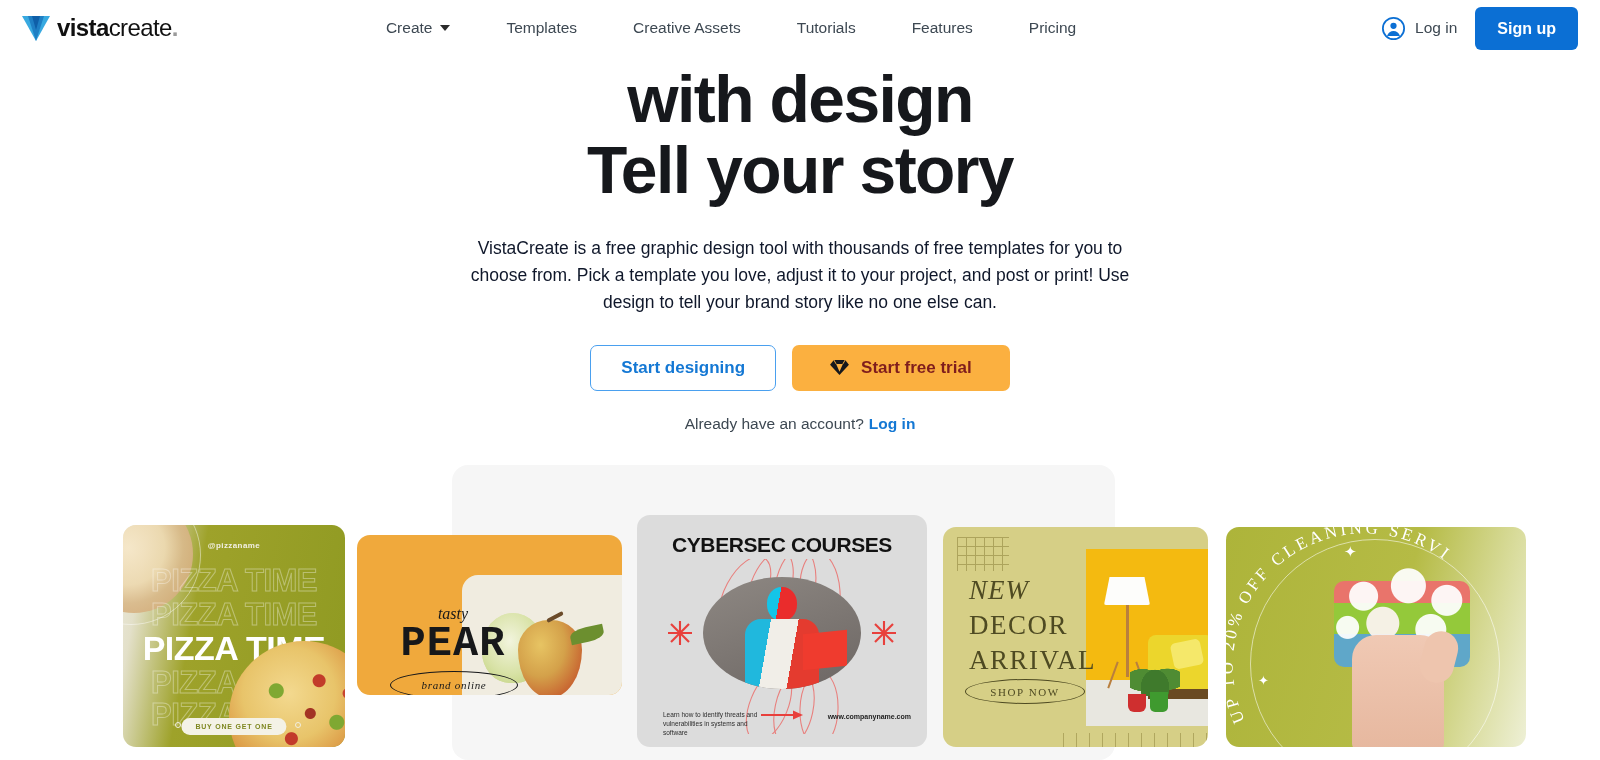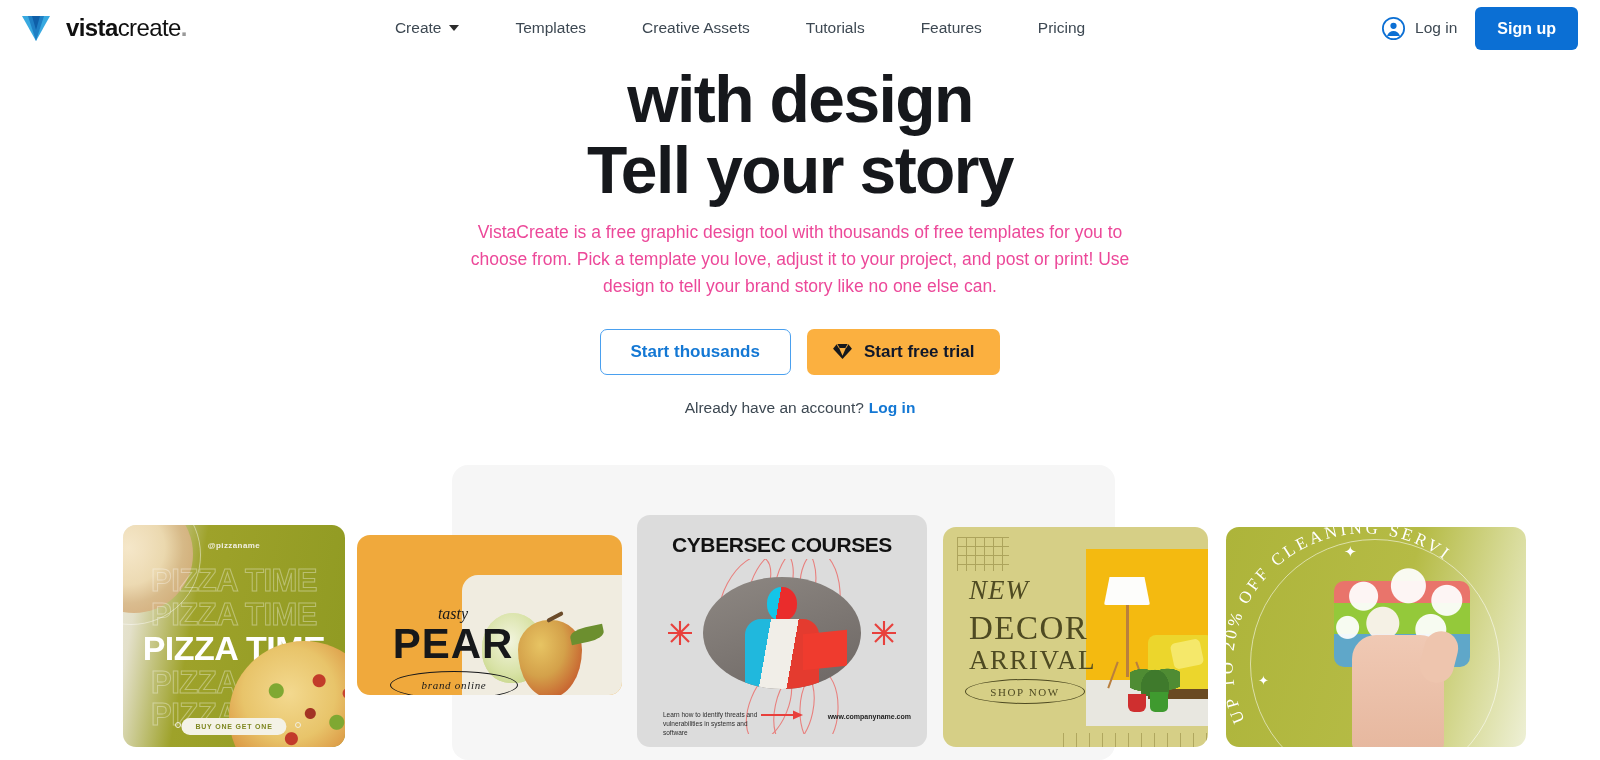--- a/index.html
+++ b/index.html
@@ -9,21 +9,21 @@
     font-family: "Liberation Sans", sans-serif;
     overflow: hidden;
   }
   .page { position: relative; width: 1600px; height: 760px; background:#fff; overflow:hidden; }
 
   
   .header {
     position: absolute; top:0; left:0; width:1600px; height:56px;
     display:flex; align-items:center; background:#fff; z-index:50;
   }
-  .logo { display:flex; align-items:center; margin-left:22px; gap:16px; }
+  .logo { display:flex; align-items:center; margin-left:22px; gap:7px; }
   .logo-mark { width:28px; height:26px; display:block; }
   .logo-text { font-size:24px; letter-spacing:-0.6px; color:#101010; white-space:nowrap; }
   .logo-text b { font-weight:700; }
   .logo-text span.light { font-weight:400; }
   .logo-dot { font-size:24px; font-weight:700; color:#9a9a9a; }
 
   .nav { display:flex; align-items:center; gap:0px; margin-left:180px; }
   .nav-item {
     font-size:15.5px; color:#3d4852; padding:6px 28px; cursor:pointer;
     display:flex; align-items:center; gap:8px; white-space:nowrap;
@@ -39,34 +39,34 @@
     border:none; white-space:nowrap;
   }
 
   
   .hero { position:absolute; top:56px; left:0; width:1600px; text-align:center; }
   .hero-title {
     font-size:66px; font-weight:700; line-height:1.08; letter-spacing:-1.6px;
     color:#16181c; margin-top:8px;
   }
   .hero-sub {
-    font-size:17.5px; line-height:27px; color:#ec4899;
-    width:690px; margin:12px auto 0 auto;
+    font-size:17.5px; line-height:27px; color:#0f172a;
+    width:690px; margin:28px auto 0 auto;
   }
   .cta-row { display:flex; justify-content:center; align-items:center; gap:16px; margin-top:29px; }
   .btn-outline {
     background:#fff; border:1.6px solid #4aa0ef; color:#1478d4;
     font-size:17px; font-weight:700; height:46px; padding:0 30px;
     border-radius:7px; cursor:pointer; display:flex; align-items:center;
   }
   .btn-orange {
     background:#f9b košice; }
   .btn-orange {
-    background:#fbb040; color:#0f172a; font-size:17px; font-weight:700;
-    height:46px; padding:0 26px; border-radius:7px; cursor:pointer;
+    background:#fbb040; color:#7f1d1d; font-size:17px; font-weight:700;
+    height:46px; padding:0 38px; border-radius:7px; cursor:pointer;
     display:flex; align-items:center; gap:12px; border:none;
   }
   .gem-icon { width:19px; height:17px; display:block; }
   .account-row { margin-top:24px; font-size:15.5px; color:#3d4852; }
   .account-row .link { color:#1478d4; font-weight:700; cursor:pointer; margin-left:5px; }
 
   
   .gallery-panel {
     position:absolute; left:452px; top:465px; width:663px; height:295px;
     background:#f6f6f6; border-radius:16px;
@@ -105,21 +105,21 @@
   .pz-circ { position:absolute; left:-62px; top:-40px; width:140px; height:140px; border-radius:50%;
     border:1px solid rgba(255,255,255,.45); }
 
   
   .card-pear { left:357px; top:527px; width:265px; height:160px; background:#f0a93c;margin-top:8px; }
   .pear-white { position:absolute; right:0; top:40px; width:160px; height:152px;
     background:#f0ece0; border-radius:16px 0 0 16px; }
   .pear-tasty { position:absolute; left:36px; top:70px; width:120px; text-align:center;
     font-family:"Liberation Serif", serif; font-style:italic; font-size:16px; color:#17181a; }
   .pear-big { position:absolute; left:30px; top:85px; width:132px; text-align:center;
-    font-family:Liberation Sans, sans-serif; font-weight:700; font-size:42px; letter-spacing:1px; color:#17181a; }
+    font-family:Liberation Mono, monospace; font-weight:700; font-size:42px; letter-spacing:1px; color:#17181a; }
   .pear-ell { position:absolute; left:33px; top:136px; width:128px; height:28px;
     border:1.2px solid #17181a; border-radius:50%;
     font-family:"Liberation Serif", serif; font-style:italic; font-size:11px; color:#17181a;
     display:flex; align-items:center; justify-content:center; letter-spacing:.7px; }
   .pear-best { position:absolute; left:33px; top:172px; width:128px; text-align:right;
     font-size:10px; font-weight:700; letter-spacing:2.2px; color:#17181a; }
   .pear-fruit-half { position:absolute; right:78px; top:78px; width:62px; height:70px; border-radius:50% 50% 45% 45%;
     background:radial-gradient(ellipse at 45% 40%, #f2f4dd 0%, #d8e2a6 55%, #b9cc72 100%); }
   .pear-fruit { position:absolute; right:40px; top:85px; width:64px; height:78px;
     border-radius:48% 48% 50% 50% / 38% 38% 62% 62%;
@@ -153,21 +153,21 @@
   .card-decor { left:943px; top:527px; width:265px; height:220px; background:#d6cf86; }
   .dc-grid-tl { position:absolute; left:14px; top:10px; width:52px; height:34px;
     background-image:linear-gradient(to right, #a69d55 1px, transparent 1px), linear-gradient(to bottom, #a69d55 1px, transparent 1px);
     background-size:9px 9px; opacity:.85; }
   .dc-grid-b { position:absolute; left:120px; bottom:0px; width:150px; height:14px;
     background-image:linear-gradient(to right, #a69d55 1px, transparent 1px);
     background-size:13px 13px; opacity:.8; }
   .dc-new { position:absolute; left:26px; top:48px; font-family:"Liberation Serif", serif;
     font-style:italic; font-size:27px; color:#4e4a22; letter-spacing:1px; }
   .dc-decor { position:absolute; left:26px; top:83px; font-family:"Liberation Serif", serif;
-    font-size:33px; color:#4e4a22; letter-spacing:1.5px; }
+    font-size:27px; color:#4e4a22; letter-spacing:1.5px; }
   .dc-arr { position:absolute; left:26px; top:118px; font-family:"Liberation Serif", serif;
     font-size:27px; color:#4e4a22; letter-spacing:1.5px; }
   .dc-shop { position:absolute; left:22px; top:152px; width:120px; height:25px;
     border:1.2px solid #4e4a22; border-radius:50%;
     font-family:"Liberation Serif", serif; font-size:11px; letter-spacing:1.6px; color:#4e4a22;
     display:flex; align-items:center; justify-content:center; }
   .dc-photo { position:absolute; right:0px; top:22px; width:122px; height:177px; background:#f4ba10; overflow:hidden; }
   .dc-floor { position:absolute; left:0; bottom:0; width:100%; height:46px; background:#e8e7e0; }
   .dc-lampshade { position:absolute; left:18px; top:28px; width:46px; height:28px;
     background:#fdfdfb; border-radius:4px 4px 2px 2px; clip-path:polygon(12% 0,88% 0,100% 100%,0 100%); }
@@ -251,21 +251,21 @@
   </div>
 
   <div class="hero">
     <h1 class="hero-title">
       <div>with design</div>
       <div>Tell your story</div>
     </h1>
     <p class="hero-sub">VistaCreate is a free graphic design tool with thousands of free templates for you to choose from. Pick a template you love, adjust it to your project, and post or print! Use design to tell your brand story like no one else can.</p>
 
     <div class="cta-row">
-      <button class="btn-outline">Start thousands</button>
+      <button class="btn-outline">Start designing</button>
       <button class="btn-orange">
         <svg class="gem-icon" viewBox="0 0 20 18">
           <path d="M4 1h12l4 5-10 11L0 6z" fill="#16181c"></path>
           <path d="M6.4 5.2h7.2L10 13.4z" fill="#fbb040"></path>
           <path d="M4 1l2.4 4.2M16 1l-2.4 4.2" stroke="#fbb040" stroke-width="1"></path>
         </svg>
         <span>Start free trial</span>
       </button>
     </div>
 

